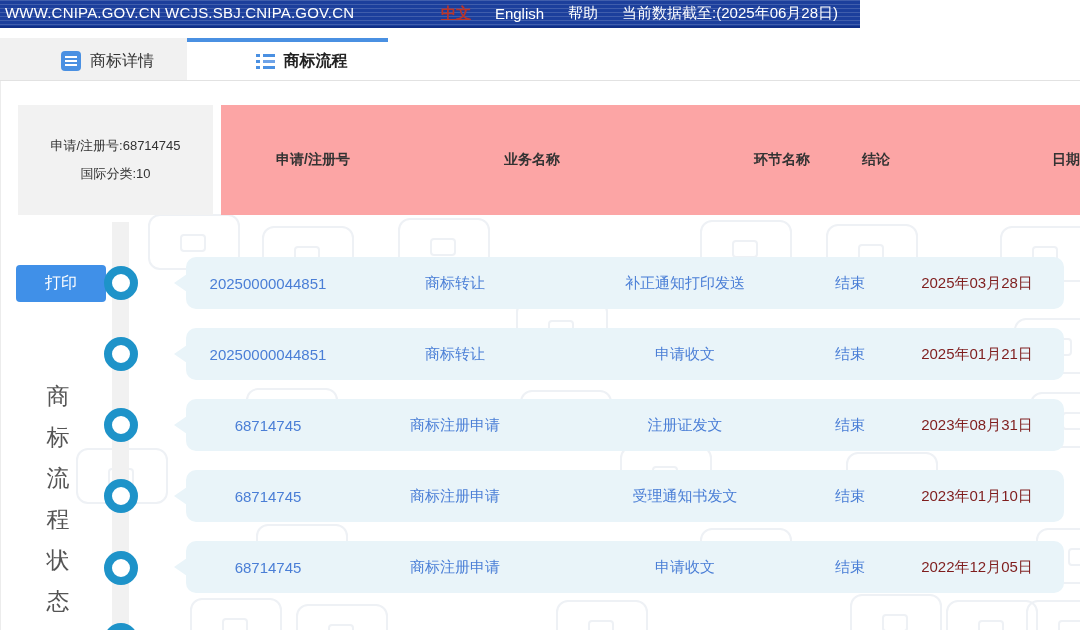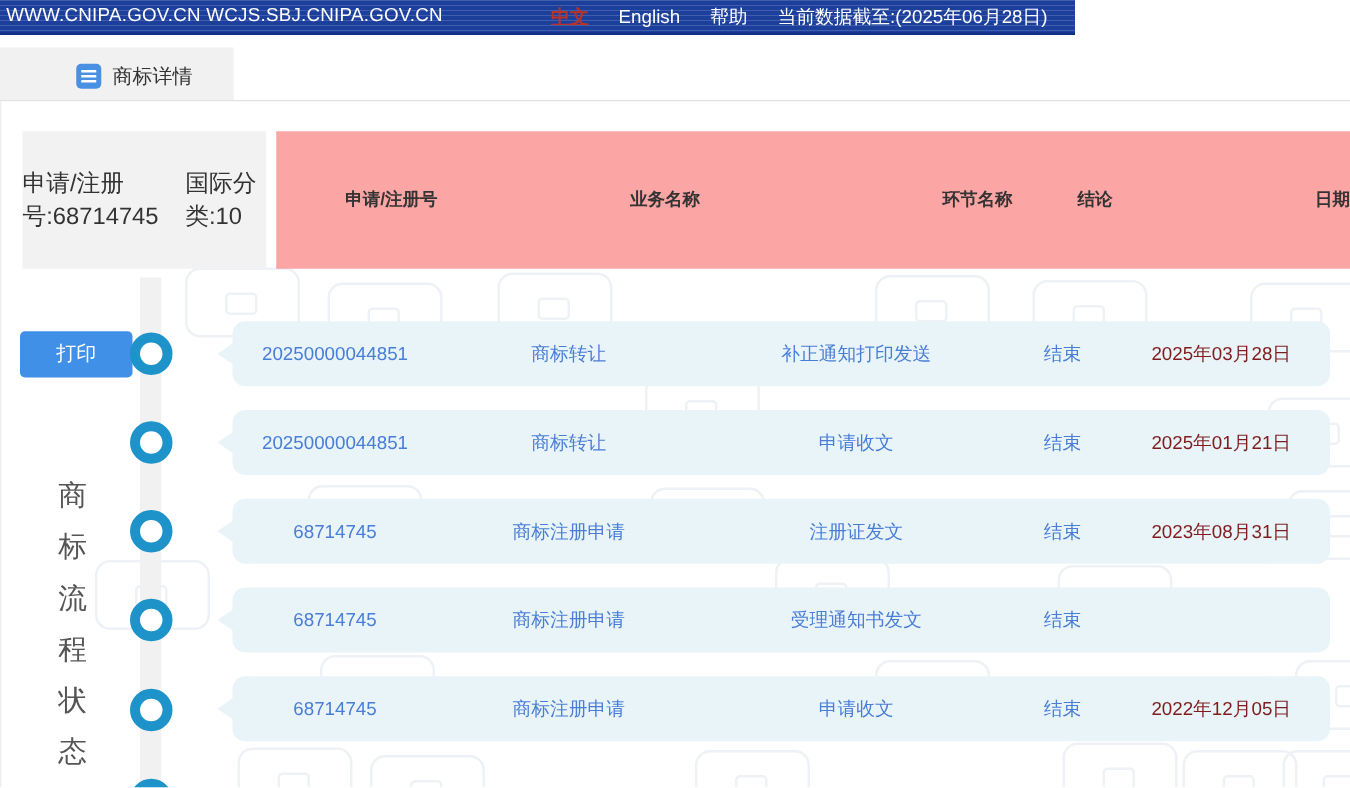--- a/index.html
+++ b/index.html
@@ -36,22 +36,22 @@
   .list-icon{position:relative;width:19px;height:16px;flex:0 0 auto;}
   .list-icon::before{content:"";position:absolute;left:0;top:1px;width:4px;height:3px;background:#4a90e2;
     box-shadow:0 6px 0 #4a90e2,0 12px 0 #4a90e2;}
   .list-icon::after{content:"";position:absolute;left:7px;top:1px;width:12px;height:3px;background:#4a90e2;
     box-shadow:0 6px 0 #6ea3e8,0 12px 0 #4a90e2;}
   
   .left-edge{position:absolute;left:0;top:81px;width:1px;height:549px;background:#ececec;}
   
   .info-box{
     position:absolute;left:18px;top:105px;width:195px;height:110px;background:#f2f2f2;
-    display:flex;flex-direction:row;align-items:center;justify-content:center;gap:10px;
-    font-size:19px;color:#333;z-index:2;
+    display:flex;flex-direction:column;align-items:center;justify-content:center;gap:10px;
+    font-size:13px;color:#333;z-index:2;
   }
   .header-box{
     position:absolute;left:221px;top:105px;width:859px;height:110px;background:#fca5a5;
     display:grid;grid-template-columns:129px 210px 250px 80px 190px;align-items:center;
     font-size:14px;color:#333;font-weight:bold;text-align:right;z-index:2;
   }
   
   .wm{position:absolute;width:88px;height:52px;border:2px solid #eef1f5;border-radius:12px;z-index:0;}
   .wm::after{content:"";position:absolute;left:30px;top:18px;width:22px;height:14px;border:2px solid #eef1f5;border-radius:4px;}
   
@@ -92,20 +92,24 @@
       <a>English</a>
       <a>帮助</a>
       <span>当前数据截至:(2025年06月28日)</span>
     </div>
   </div>
 
   <div class="tabbar">
     <div class="tab">
       <span class="doc-icon"></span>
       <span>商标详情</span>
+    </div>
+    <div class="tab active">
+      <span class="list-icon"></span>
+      <span>商标流程</span>
     </div>
   </div>
 
   <div class="left-edge"></div>
 
   <div id="wm-layer">
       <div class="wm" style="left: 148px; top: 214px;"></div>
       <div class="wm" style="left: 262px; top: 226px;"></div>
       <div class="wm" style="left: 398px; top: 218px;"></div>
       <div class="wm" style="left: 700px; top: 220px;"></div>
@@ -179,20 +183,21 @@
     <span class="blue c-step">注册证发文</span>
     <span class="blue c-con">结束</span>
     <span class="dark c-date">2023年08月31日</span>
   </div>
       <div class="row" style="top: 470px;">
     <div class="ptr"></div>
     <span class="blue c-reg">68714745</span>
     <span class="blue c-biz">商标注册申请</span>
     <span class="blue c-step">受理通知书发文</span>
     <span class="blue c-con">结束</span>
+    <span class="dark c-date">2023年01月10日</span>
   </div>
       <div class="row" style="top: 541px;">
     <div class="ptr"></div>
     <span class="blue c-reg">68714745</span>
     <span class="blue c-biz">商标注册申请</span>
     <span class="blue c-step">申请收文</span>
     <span class="blue c-con">结束</span>
     <span class="dark c-date">2022年12月05日</span>
   </div>
     </div>

